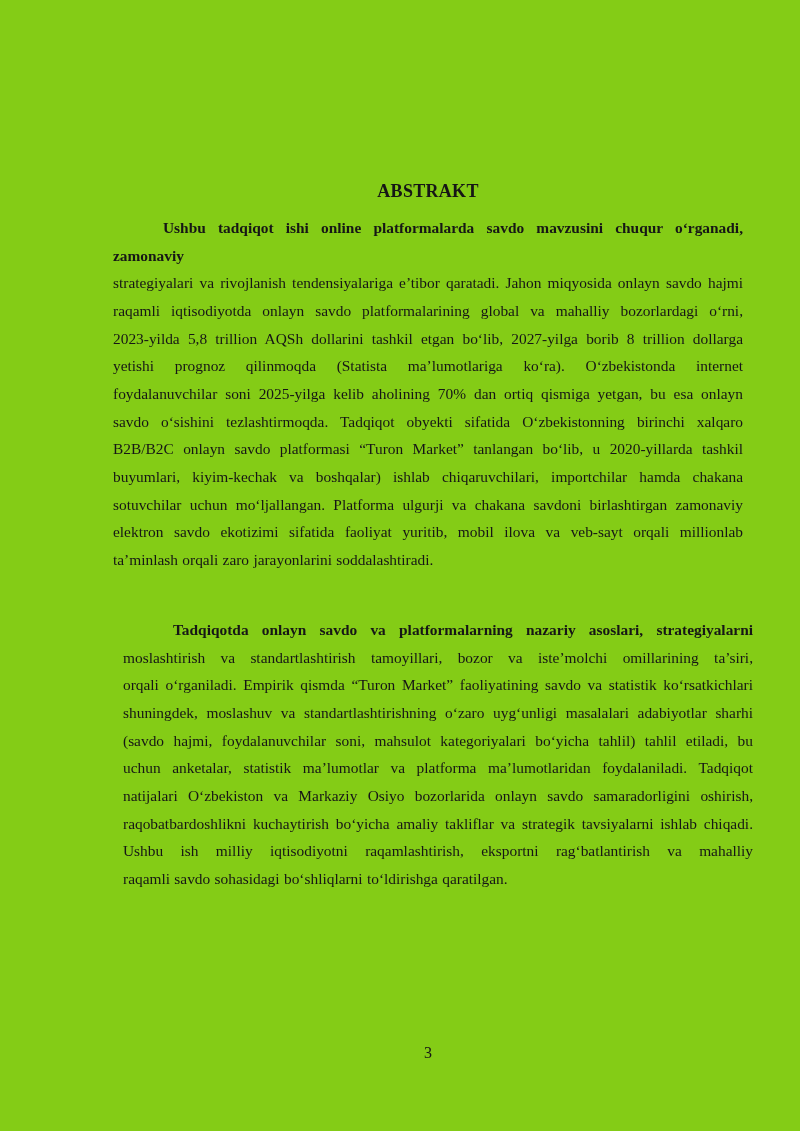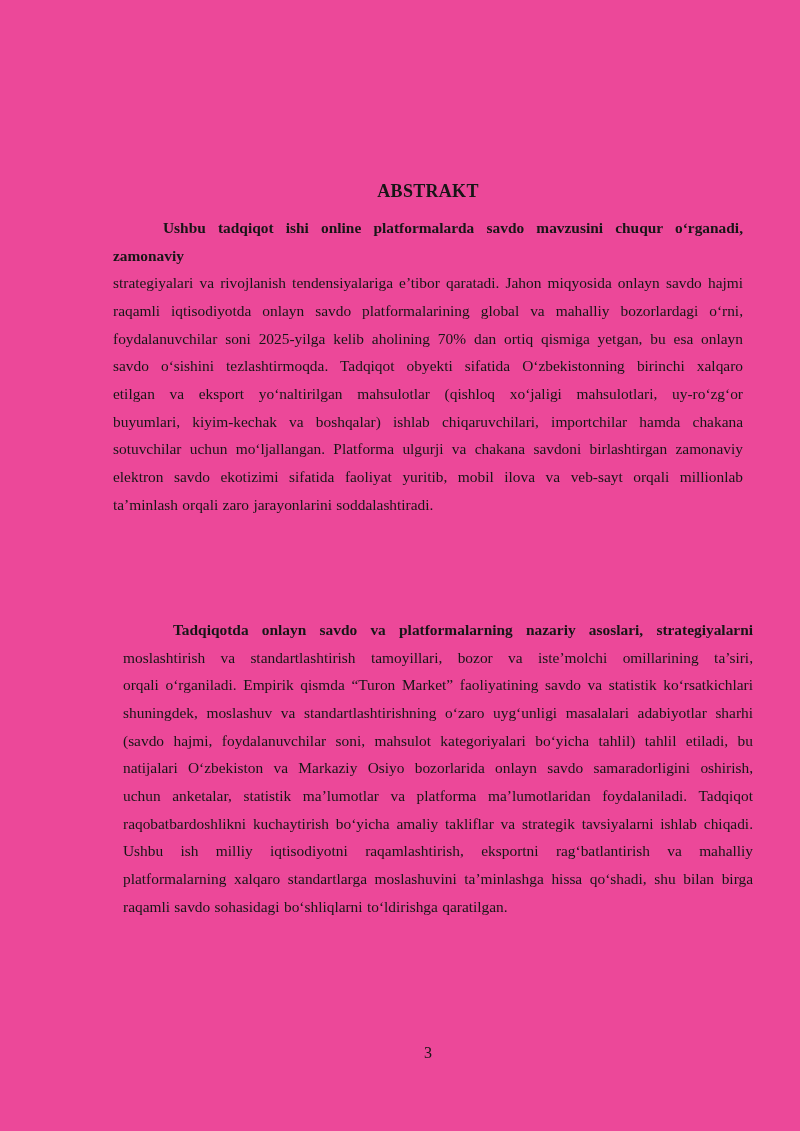--- a/index.html
+++ b/index.html
@@ -4,21 +4,21 @@
 <style>
   html, body {
     margin: 0;
     padding: 0;
     background: #ffffff;
   }
   .page {
     position: relative;
     width: 800px;
     height: 1131px;
-    background: #ec4899;
+    background: #84cc16;
     overflow: hidden;
     font-family: "Liberation Serif", "DejaVu Serif", serif;
     color: #161616;
   }
   .content {
     position: absolute;
     left: 113px;
     width: 630px;
     top: 0;
   }
@@ -64,38 +64,39 @@
 <body>
 
 <div class="page">
   <div class="content">
     <h1 class="title">ABSTRAKT</h1>
 
     <div class="para para-1">
         <div class="line first">Ushbu tadqiqot ishi online platformalarda savdo mavzusini chuqur o‘rganadi, zamonaviy</div>
         <div class="line">strategiyalari va rivojlanish tendensiyalariga e’tibor qaratadi. Jahon miqyosida onlayn savdo hajmi</div>
         <div class="line">raqamli iqtisodiyotda onlayn savdo platformalarining global va mahalliy bozorlardagi o‘rni,</div>
+        <div class="line">2023-yilda 5,8 trillion AQSh dollarini tashkil etgan bo‘lib, 2027-yilga borib 8 trillion dollarga</div>
+        <div class="line">yetishi prognoz qilinmoqda (Statista ma’lumotlariga ko‘ra). O‘zbekistonda internet</div>
         <div class="line">foydalanuvchilar soni 2025-yilga kelib aholining 70% dan ortiq qismiga yetgan, bu esa onlayn</div>
         <div class="line">savdo o‘sishini tezlashtirmoqda. Tadqiqot obyekti sifatida O‘zbekistonning birinchi xalqaro</div>
-        <div class="line">etilgan va eksport yo‘naltirilgan mahsulotlar (qishloq xo‘jaligi mahsulotlari, uy-ro‘zg‘or</div>
+        <div class="line">B2B/B2C onlayn savdo platformasi “Turon Market” tanlangan bo‘lib, u 2020-yillarda tashkil</div>
         <div class="line">buyumlari, kiyim-kechak va boshqalar) ishlab chiqaruvchilari, importchilar hamda chakana</div>
         <div class="line">sotuvchilar uchun mo‘ljallangan. Platforma ulgurji va chakana savdoni birlashtirgan zamonaviy</div>
         <div class="line">elektron savdo ekotizimi sifatida faoliyat yuritib, mobil ilova va veb-sayt orqali millionlab</div>
         <div class="line last">ta’minlash orqali zaro jarayonlarini soddalashtiradi.</div>
       </div>
 
     <div class="para para-2">
         <div class="line first">Tadqiqotda onlayn savdo va platformalarning nazariy asoslari, strategiyalarni</div>
         <div class="line">moslashtirish va standartlashtirish tamoyillari, bozor va iste’molchi omillarining ta’siri,</div>
         <div class="line">orqali o‘rganiladi. Empirik qismda “Turon Market” faoliyatining savdo va statistik ko‘rsatkichlari</div>
         <div class="line">shuningdek, moslashuv va standartlashtirishning o‘zaro uyg‘unligi masalalari adabiyotlar sharhi</div>
         <div class="line">(savdo hajmi, foydalanuvchilar soni, mahsulot kategoriyalari bo‘yicha tahlil) tahlil etiladi, bu</div>
+        <div class="line">uchun anketalar, statistik ma’lumotlar va platforma ma’lumotlaridan foydalaniladi. Tadqiqot</div>
         <div class="line">natijalari O‘zbekiston va Markaziy Osiyo bozorlarida onlayn savdo samaradorligini oshirish,</div>
-        <div class="line">uchun anketalar, statistik ma’lumotlar va platforma ma’lumotlaridan foydalaniladi. Tadqiqot</div>
         <div class="line">raqobatbardoshlikni kuchaytirish bo‘yicha amaliy takliflar va strategik tavsiyalarni ishlab chiqadi.</div>
         <div class="line">Ushbu ish milliy iqtisodiyotni raqamlashtirish, eksportni rag‘batlantirish va mahalliy</div>
-        <div class="line">platformalarning xalqaro standartlarga moslashuvini ta’minlashga hissa qo‘shadi, shu bilan birga</div>
         <div class="line last">raqamli savdo sohasidagi bo‘shliqlarni to‘ldirishga qaratilgan.</div>
       </div>
 
     <div class="pageno">3</div>
   </div>
 </div>
 
 </body></html>

